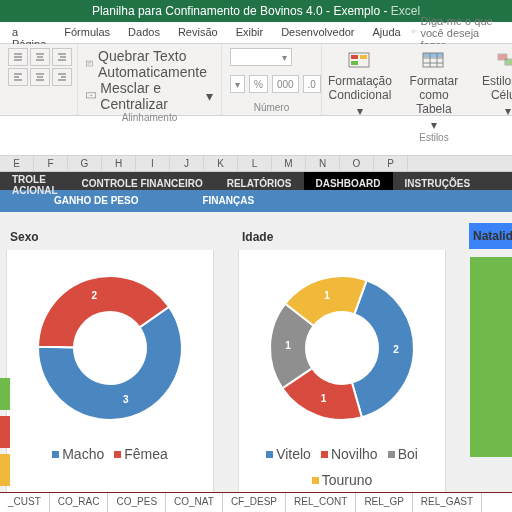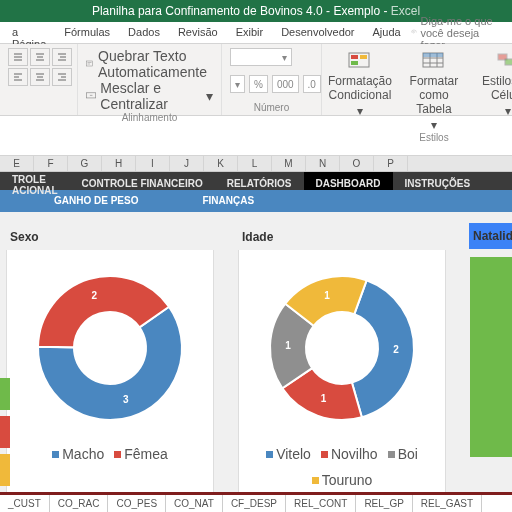--- a/index.html
+++ b/index.html
@@ -48,21 +48,21 @@
   .panel .legend span { display:flex; align-items:center; gap:3px;}
   .panel .legend i { width:7px; height:7px; display:inline-block;}
   .panel.cut { width:42px; border:none; background:transparent; }
   .panel.cut .title { background:#3b82f6;}
   .panel.cut .green { background:#6fba4a; height:200px; margin-top:8px;}
 
   .sidechips { position:absolute; left:-4px; top:222px; display:flex; flex-direction:column; gap:6px; z-index:3;}
   .sidechips div { width:14px; height:32px; }
   .sidechips .g { background:#6fba4a;} .sidechips .r{background:#d84b3f;} .sidechips .y{background:#f0b93a;}
 
-  .sheettabs { position:absolute; bottom:0; left:0; right:0; height:20px; background:#fff; border-top:3px solid #7f1d1d; display:flex; font-size:10px; }
+  .sheettabs { position:absolute; bottom:0; left:0; right:0; height:20px; background:#fff; border-top:1px solid #7f1d1d; display:flex; font-size:10px; }
   .sheettabs .st { padding:3px 8px 0; border-right:1px solid #ccc; color:#555;}
 
   .donut-label { font-size:10px; fill:#fff; font-weight:600; }
 </style>
 </head>
 <body>
 
 <div class="titlebar">
   <span>Planilha para Confinamento de Bovinos 4.0 - Exemplo</span>&nbsp;-&nbsp;<span class="faint">Excel</span>
 </div>

